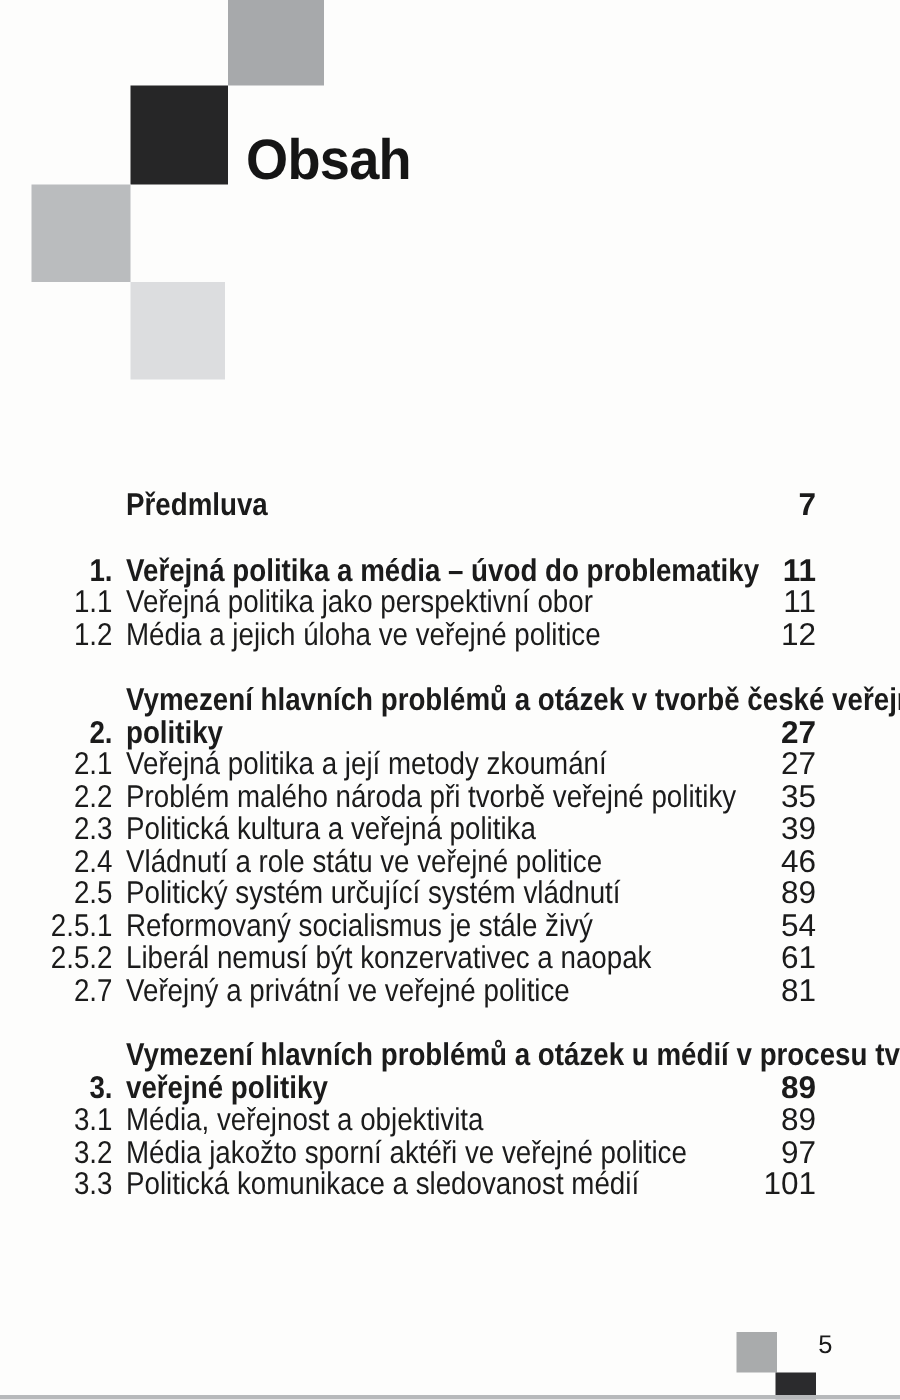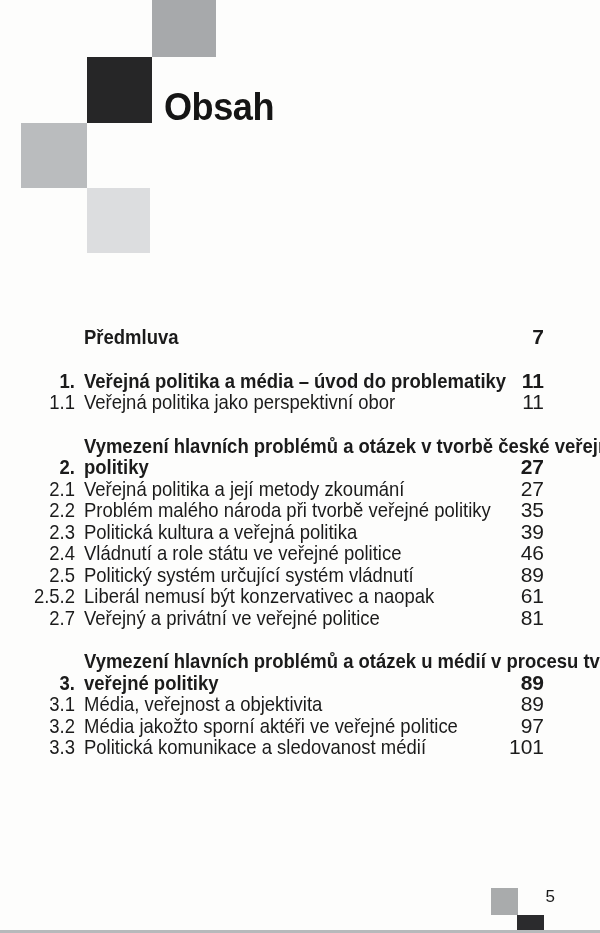--- a/index.html
+++ b/index.html
@@ -74,20 +74,25 @@
       <div class="toc-row heading">
         <span class="num">1.</span>
         <span class="label">Veřejná politika a média – úvod do problematiky</span>
         <span class="page">11</span>
       </div>
       <div class="toc-row">
         <span class="num">1.1</span>
         <span class="label">Veřejná politika jako perspektivní obor</span>
         <span class="page">11</span>
       </div>
+      <div class="toc-row">
+        <span class="num">1.2</span>
+        <span class="label">Média a jejich úloha ve veřejné politice</span>
+        <span class="page">12</span>
+      </div>
       <div class="toc-row heading">
         <span class="num">2.</span>
         <span class="label">Vymezení hlavních problémů a otázek v tvorbě české veřejné
 politiky</span>
         <span class="page">27</span>
       </div>
       <div class="toc-row">
         <span class="num">2.1</span>
         <span class="label">Veřejná politika a její metody zkoumání</span>
         <span class="page">27</span>
@@ -104,20 +109,25 @@
       </div>
       <div class="toc-row">
         <span class="num">2.4</span>
         <span class="label">Vládnutí a role státu ve veřejné politice</span>
         <span class="page">46</span>
       </div>
       <div class="toc-row">
         <span class="num">2.5</span>
         <span class="label">Politický systém určující systém vládnutí</span>
         <span class="page">89</span>
+      </div>
+      <div class="toc-row">
+        <span class="num">2.5.1</span>
+        <span class="label">Reformovaný socialismus je stále živý</span>
+        <span class="page">54</span>
       </div>
       <div class="toc-row">
         <span class="num">2.5.2</span>
         <span class="label">Liberál nemusí být konzervativec a naopak</span>
         <span class="page">61</span>
       </div>
       <div class="toc-row">
         <span class="num">2.7</span>
         <span class="label">Veřejný a privátní ve veřejné politice</span>
         <span class="page">81</span>

